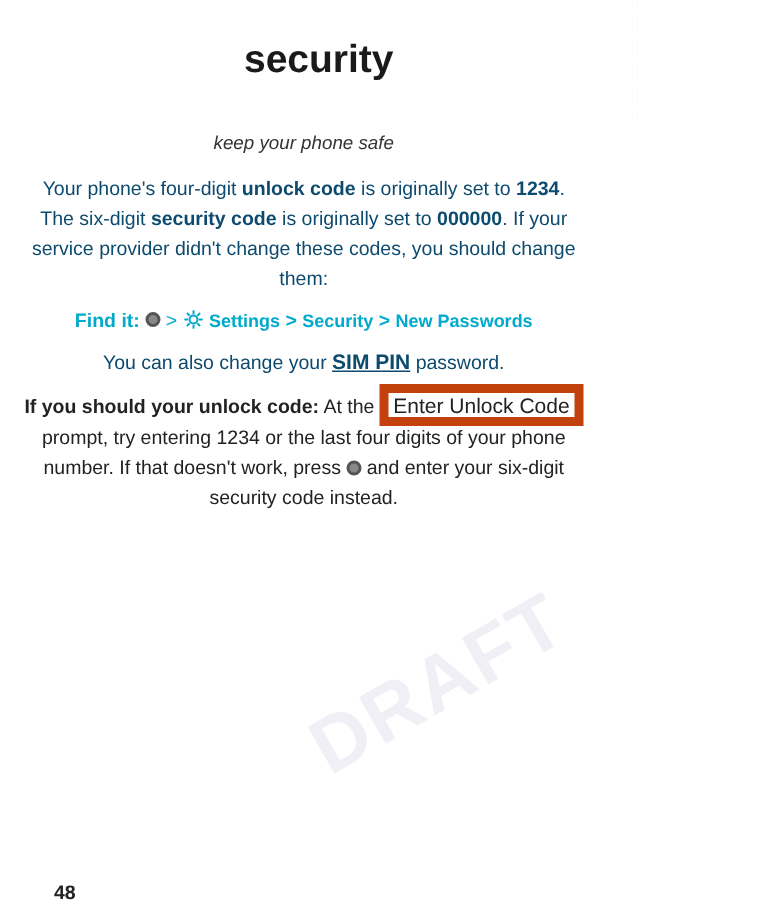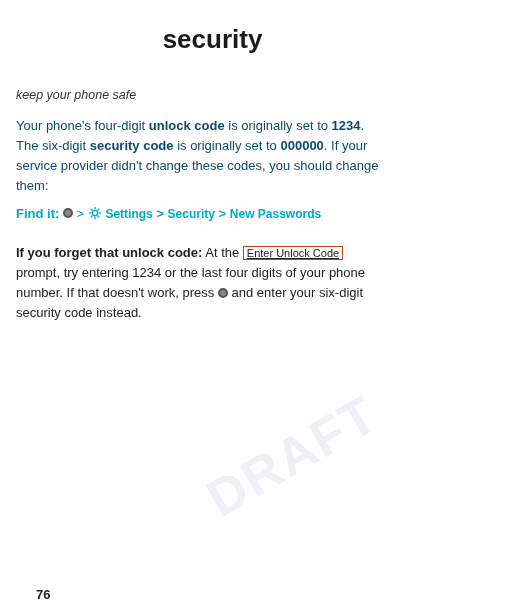--- a/index.html
+++ b/index.html
@@ -17,20 +17,21 @@
       color: #222222;
       overflow: hidden;
       position: relative;
     }
 
     .page-container {
       width: 425px;
       height: 616px;
       position: relative;
       background: #fff;
+      text-align: center;
     }
 
     
     .header-area {
       position: relative;
       height: 78px;
       background: #fff;
       display: flex;
       align-items: center;
       justify-content: center;
@@ -94,37 +95,36 @@
       margin-bottom: 8px;
     }
 
     .body-text strong {
       font-weight: bold;
     }
 
     .find-it-line {
       font-size: 13px;
       color: #00aacc;
-      margin-bottom: 20px;
+      margin-bottom: 8px;
       line-height: 1.4;
     }
 
     .find-it-line .nav-path {
       font-weight: bold;
       font-size: 12px;
       color: #00aacc;
     }
 
     .small-box-text {
-      font-size: 11px;
-      border: 1px solid #c2410c;
+      font-size: 14px;
+      border: 6px solid #c2410c;
       padding: 0px 3px;
       display: inline;
       white-space: nowrap;
-      text-decoration: underline;
     }
 
     .sim-pin {
       font-weight: bold;
       font-size: 14px;
       text-decoration: underline;
     }
 
     .center-dot {
       display: inline-block;
@@ -214,27 +214,30 @@
         <line x1="13" y1="3" x2="10.9" y2="5.1" stroke="#00aacc" stroke-width="1.5"></line>
         <line x1="5.1" y1="10.9" x2="3" y2="13" stroke="#00aacc" stroke-width="1.5"></line>
       </svg>
       <strong><span class="nav-path">Settings</span></strong>
       <strong><span> &gt; </span></strong>
       <strong><span class="nav-path">Security</span></strong>
       <strong><span> &gt; </span></strong>
       <strong><span class="nav-path">New Passwords</span></strong>
     </div>
 
+    <div class="body-text">
+      <span>You can also change your </span><span class="sim-pin">SIM PIN</span><span> password.</span>
+    </div>
 
     <div class="bold-para">
-      <strong>If you forget that unlock code:</strong><span> At the </span><span class="small-box-text">Enter Unlock Code</span><span> prompt, try entering 1234 or the last four digits of your phone number. If that doesn't work, press </span><span class="center-dot"></span><span> and enter your six-digit security code instead.</span>
+      <strong>If you should your unlock code:</strong><span> At the </span><span class="small-box-text">Enter Unlock Code</span><span> prompt, try entering 1234 or the last four digits of your phone number. If that doesn't work, press </span><span class="center-dot"></span><span> and enter your six-digit security code instead.</span>
     </div>
 
 
 
 
   </div>
 
-  <div class="page-number">76</div>
+  <div class="page-number">48</div>
 
   <div class="draft-watermark">DRAFT</div>
 
 </div>
 
 </body></html>

